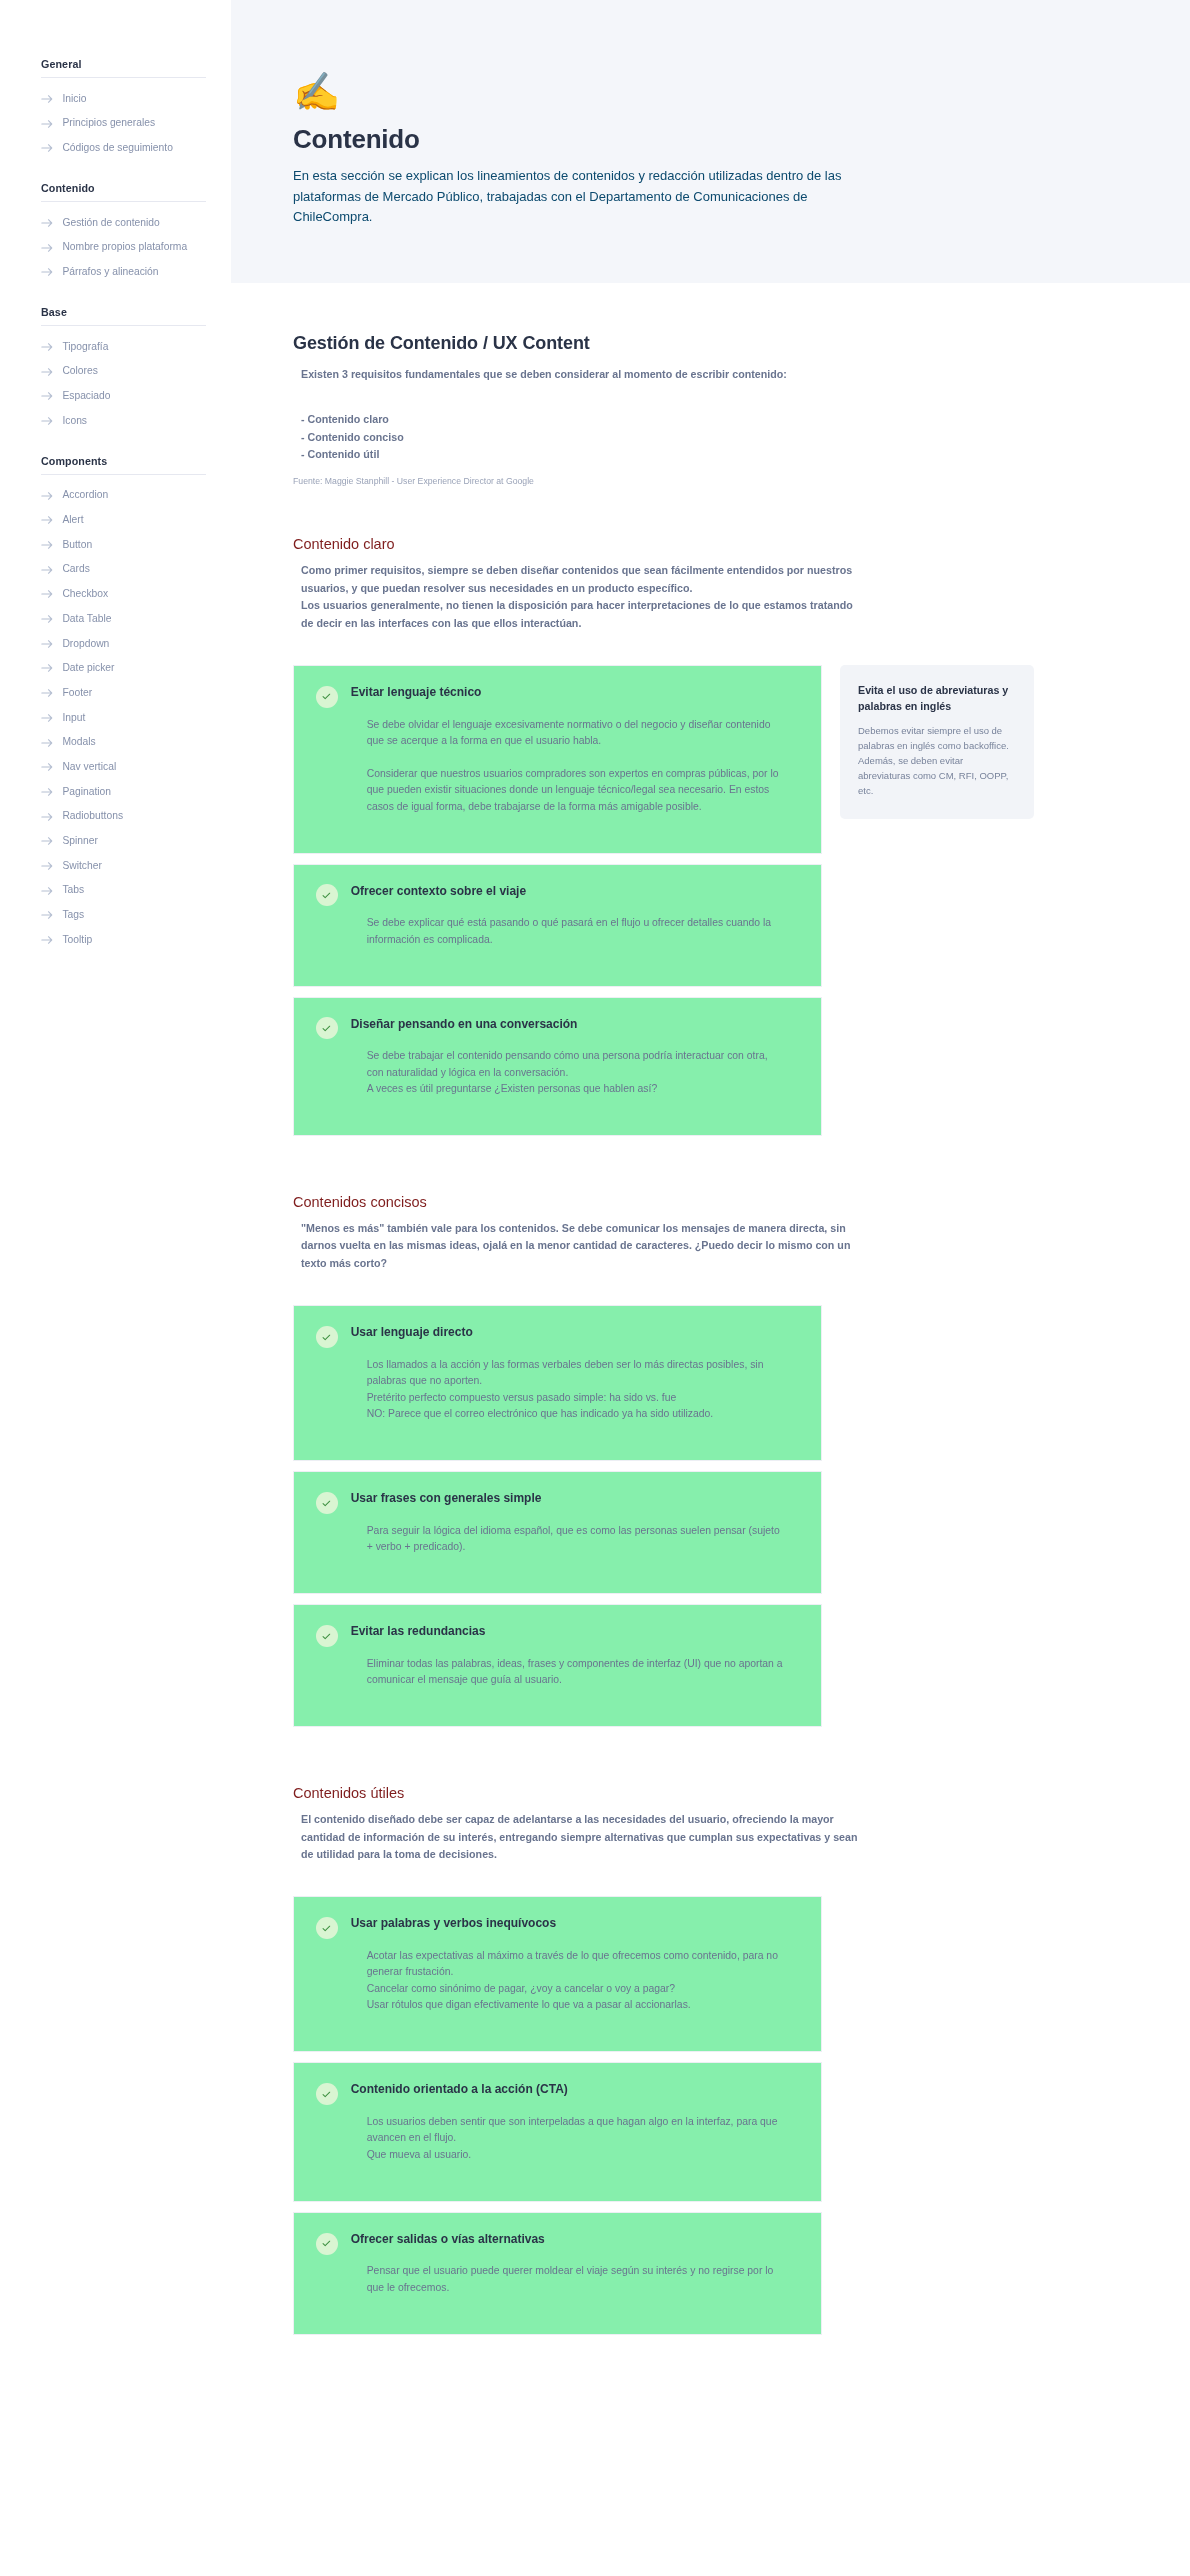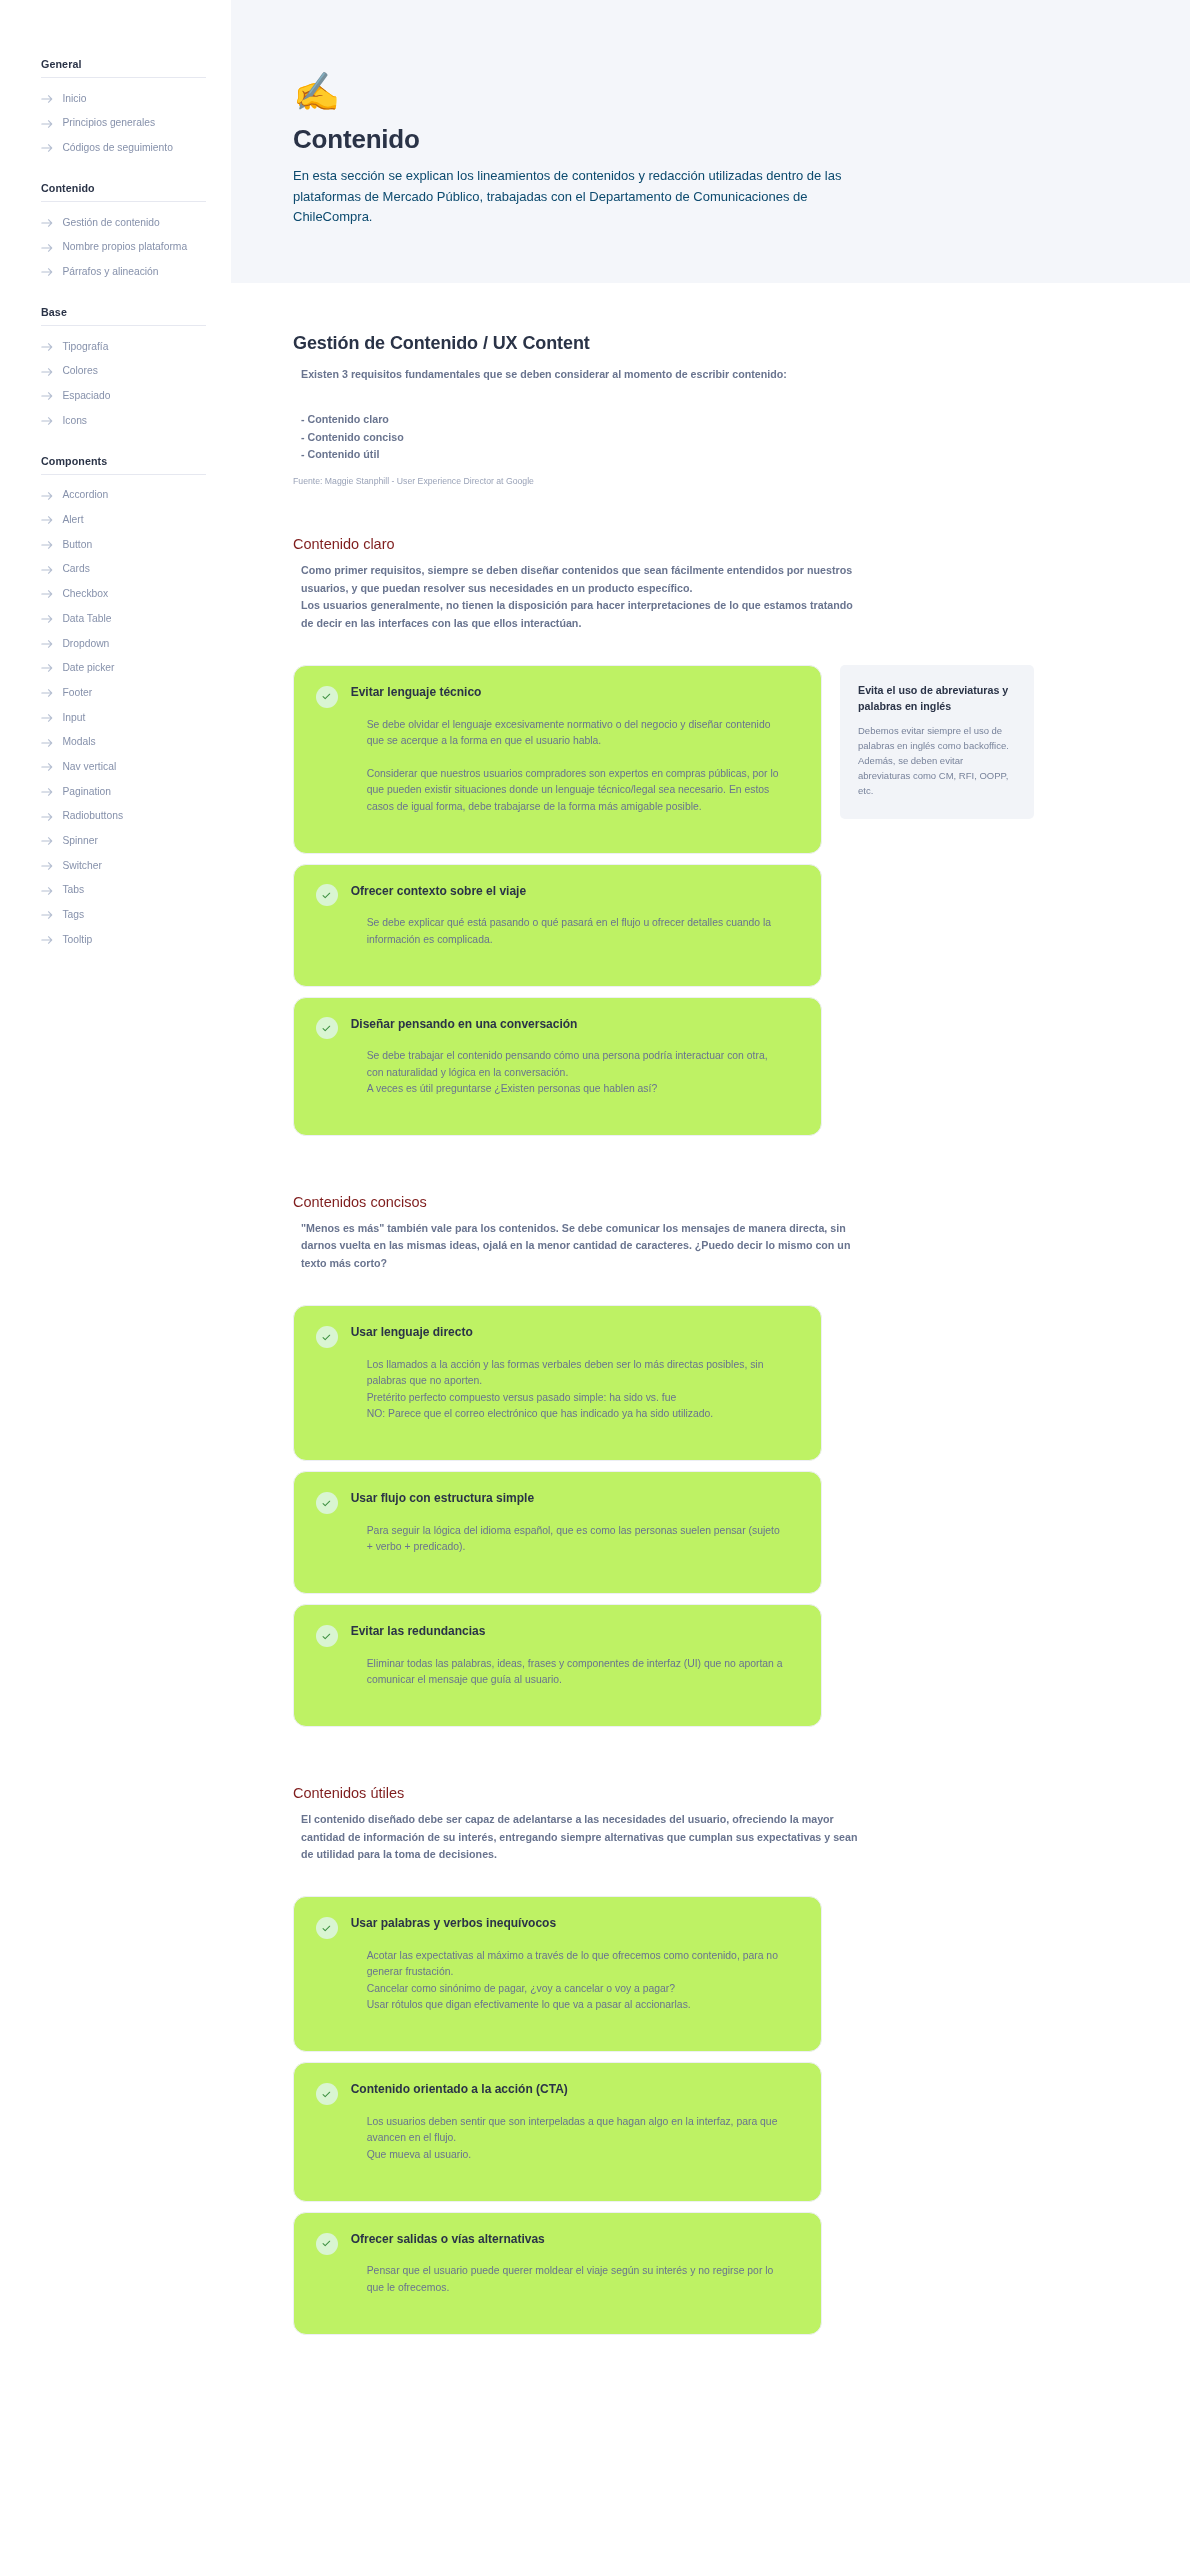--- a/index.html
+++ b/index.html
@@ -114,23 +114,23 @@
     margin:11.6px 0 0 0;
     line-height:13.2px;
   }
 
   .section-gap-lg { height:48px; }
   .section-gap-sm { height:18px; }
 
   
   .cards { max-width:529px; }
   .card {
-    background:#bef264;
+    background:#86efac;
     border:0.8px solid #edeff4;
-    border-radius:13px;
+    border-radius:0;
     padding:18px 21.5px 21.5px 21.5px;
     display:flex;
     gap:13.2px;
     align-items:flex-start;
     margin-bottom:10px;
   }
   .check-badge {
     width:22px; height:22px;
     flex:0 0 22px;
     border-radius:50%;
@@ -550,21 +550,21 @@
               </div>
             </div>
 
             <div class="card">
               <span class="check-badge">
                   <svg width="10.7" height="10.7" viewBox="0 0 13 13">
                     <path d="M2.5 6.8l2.6 2.6L10.6 3.9" stroke="#3f9142" stroke-width="1.25" fill="none" stroke-linecap="round" stroke-linejoin="round"></path>
                   </svg>
                 </span>
               <div class="card-body">
-                <div class="card-title">Usar flujo con estructura simple</div>
+                <div class="card-title">Usar frases con generales simple</div>
                 <p class="card-text" style="white-space:pre-line">Para seguir la lógica del idioma español, que es como las personas suelen pensar (sujeto + verbo + predicado).</p>
               </div>
             </div>
 
             <div class="card">
               <span class="check-badge">
                   <svg width="10.7" height="10.7" viewBox="0 0 13 13">
                     <path d="M2.5 6.8l2.6 2.6L10.6 3.9" stroke="#3f9142" stroke-width="1.25" fill="none" stroke-linecap="round" stroke-linejoin="round"></path>
                   </svg>
                 </span>

